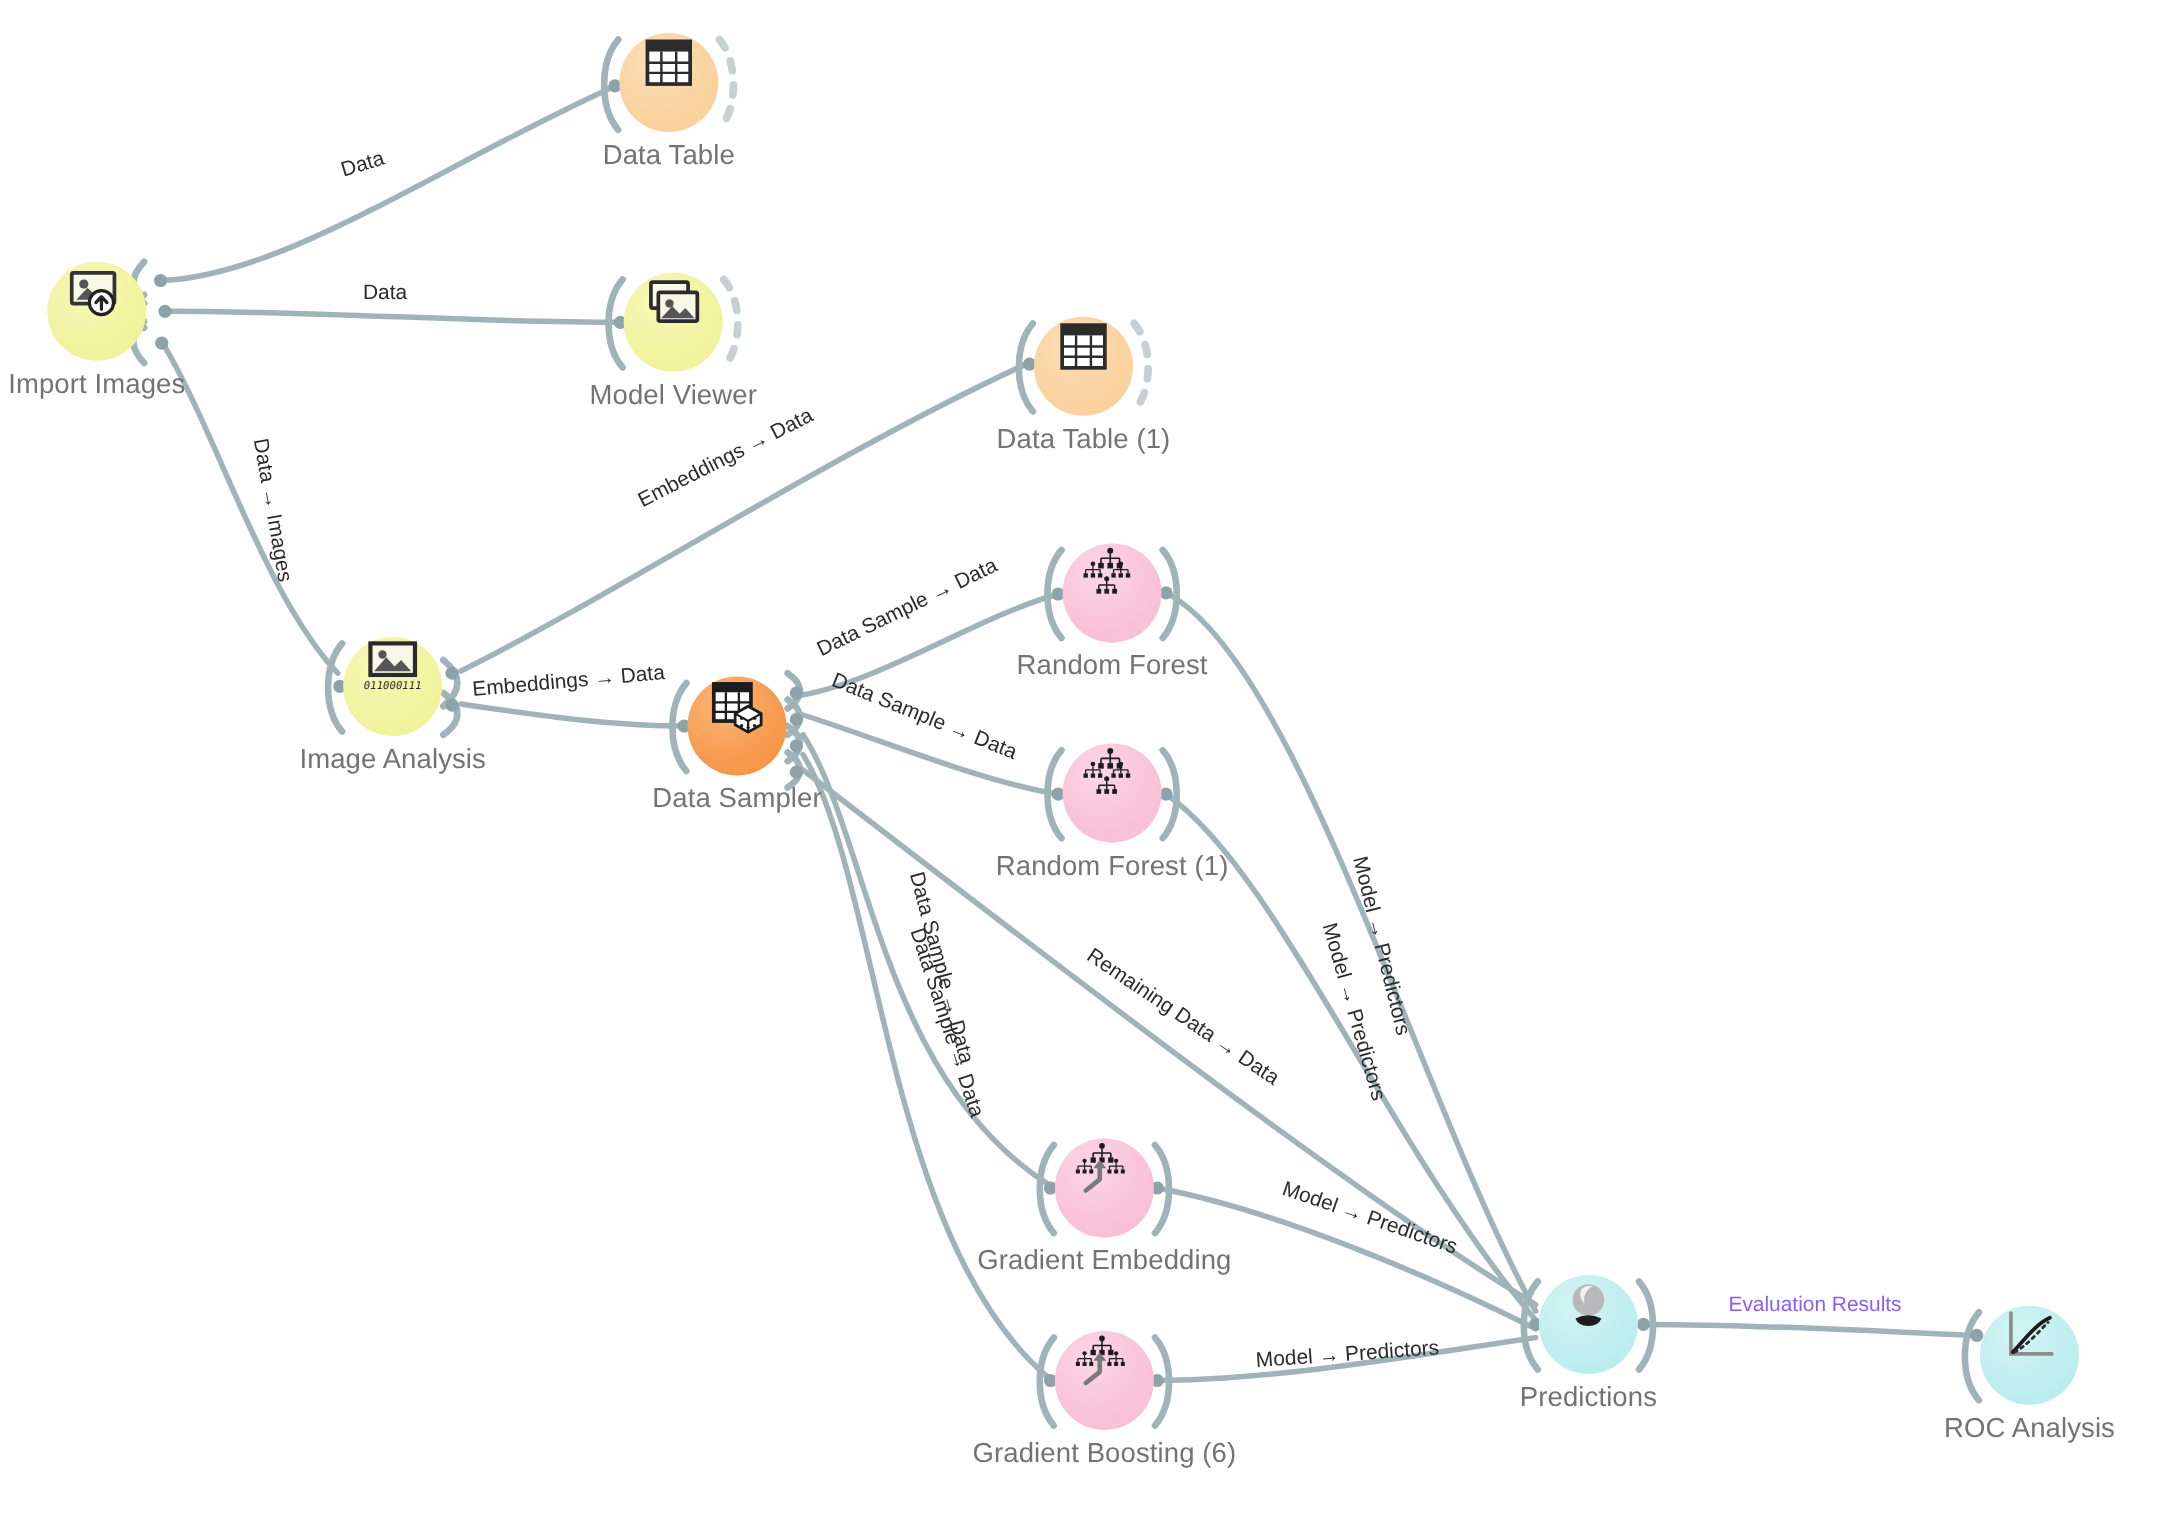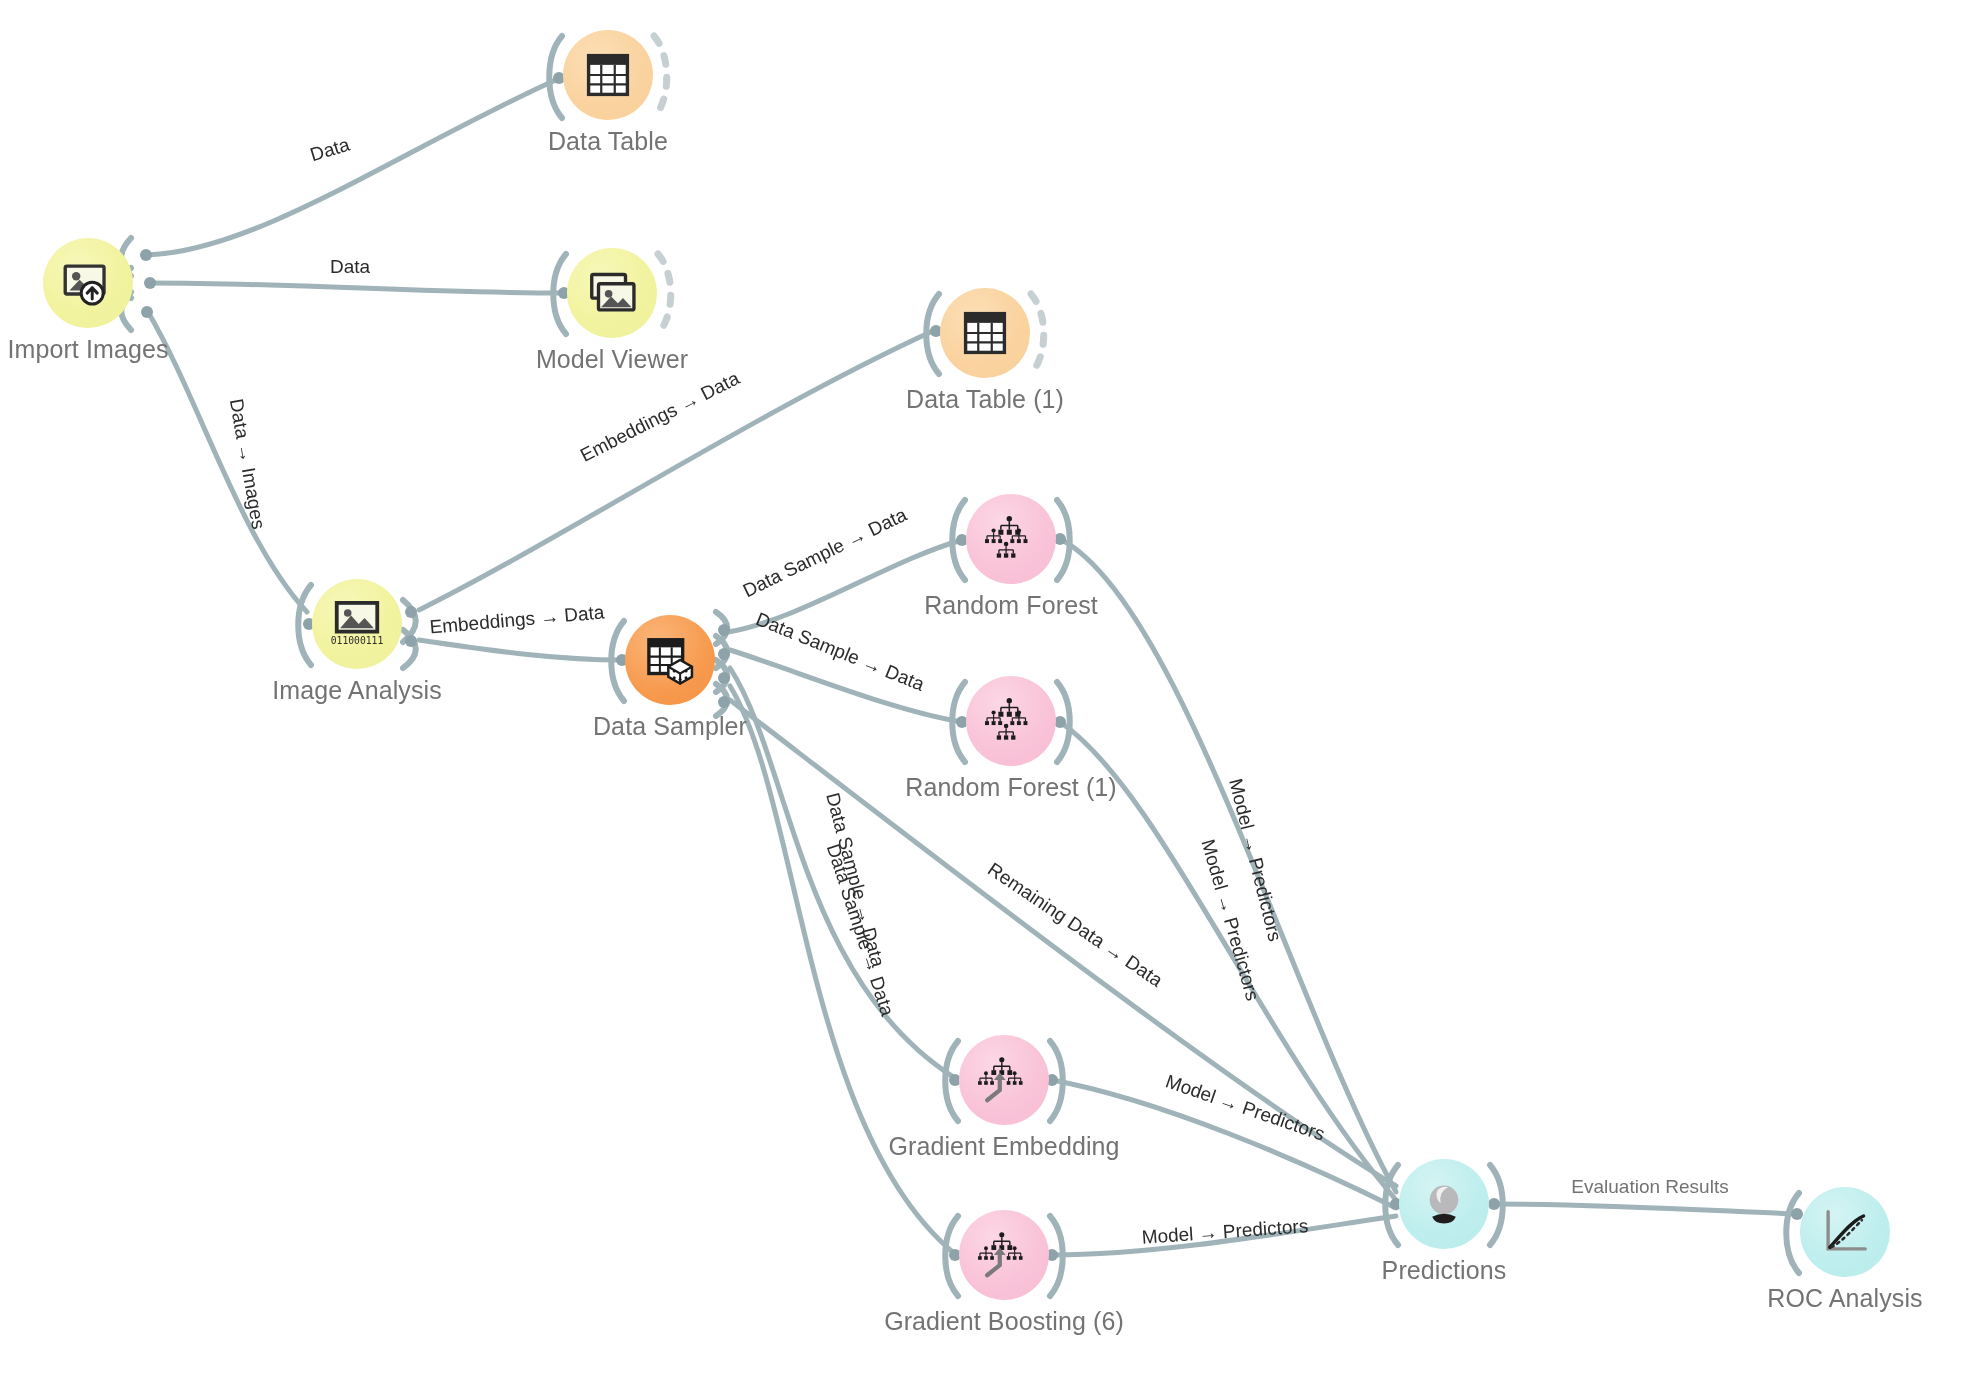--- a/index.html
+++ b/index.html
@@ -22,22 +22,22 @@
   .node {
     position: absolute;
     width: 0; height: 0;
   }
   .node .disc {
     position: absolute;
     left: -45px; top: -45px;
     width: 90px; height: 90px;
     border-radius: 50%;
     display: flex;
-    align-items: center;
     justify-content: center;
+    font-style: italic;
   }
   .node .caption {
     position: absolute;
     top: 52px;
     left: -220px;
     width: 440px;
     text-align: center;
     font-size: 25px;
     color: #737373;
     letter-spacing: .1px;
@@ -177,21 +177,21 @@
       <div style="position: absolute; white-space: nowrap; font-size: 19px; color: rgb(43, 43, 43); left: 517px; top: 620px; transform: translate(-50%, -50%) rotate(-5deg); transform-origin: center center;">Embeddings → Data</div>
       <div style="position: absolute; white-space: nowrap; font-size: 19px; color: rgb(43, 43, 43); left: 825px; top: 553px; transform: translate(-50%, -50%) rotate(-26deg); transform-origin: center center;">Data Sample → Data</div>
       <div style="position: absolute; white-space: nowrap; font-size: 19px; color: rgb(43, 43, 43); left: 840px; top: 652px; transform: translate(-50%, -50%) rotate(22deg); transform-origin: center center;">Data Sample → Data</div>
       <div style="position: absolute; white-space: nowrap; font-size: 19px; color: rgb(43, 43, 43); left: 855px; top: 880px; transform: translate(-50%, -50%) rotate(75deg); transform-origin: center center;">Data Sample → Data</div>
       <div style="position: absolute; white-space: nowrap; font-size: 19px; color: rgb(43, 43, 43); left: 860px; top: 930px; transform: translate(-50%, -50%) rotate(72deg); transform-origin: center center;">Data Sample → Data</div>
       <div style="position: absolute; white-space: nowrap; font-size: 19px; color: rgb(43, 43, 43); left: 1075px; top: 925px; transform: translate(-50%, -50%) rotate(34deg); transform-origin: center center;">Remaining Data → Data</div>
       <div style="position: absolute; white-space: nowrap; font-size: 19px; color: rgb(43, 43, 43); left: 1255px; top: 860px; transform: translate(-50%, -50%) rotate(76deg); transform-origin: center center;">Model → Predictors</div>
       <div style="position: absolute; white-space: nowrap; font-size: 19px; color: rgb(43, 43, 43); left: 1230px; top: 920px; transform: translate(-50%, -50%) rotate(74deg); transform-origin: center center;">Model → Predictors</div>
       <div style="position: absolute; white-space: nowrap; font-size: 19px; color: rgb(43, 43, 43); left: 1245px; top: 1108px; transform: translate(-50%, -50%) rotate(19deg); transform-origin: center center;">Model → Predictors</div>
       <div style="position: absolute; white-space: nowrap; font-size: 19px; color: rgb(43, 43, 43); left: 1225px; top: 1232px; transform: translate(-50%, -50%) rotate(-4deg); transform-origin: center center;">Model → Predictors</div>
-      <div style="position: absolute; white-space: nowrap; font-size: 19px; color: #737373; left: 1650px; top: 1187px; transform: translate(-50%, -50%) rotate(0deg); transform-origin: center center;">Evaluation Results</div>
+      <div style="position: absolute; white-space: nowrap; font-size: 19px; color: #8b5cf6; left: 1650px; top: 1187px; transform: translate(-50%, -50%) rotate(0deg); transform-origin: center center;">Evaluation Results</div>
     </div>
 
   <div id="node-layer">
       <div class="node" style="left: 88px; top: 283px;">
         <div class="disc c-yellow">
           <svg class="icon" width="54" height="54" viewBox="0 0 64 64">
             <rect x="5" y="12" width="46" height="33" rx="2" fill="#f7f8e6" stroke="#333" stroke-width="4"></rect>
             <circle cx="18" cy="24" r="5" fill="#555"></circle>
             <path d="M10 41 L22 28 L32 38 L40 31 L47 41 Z" fill="#555"></path>
             <circle cx="37" cy="44" r="13" fill="#fff" stroke="#222" stroke-width="3.5"></circle>

